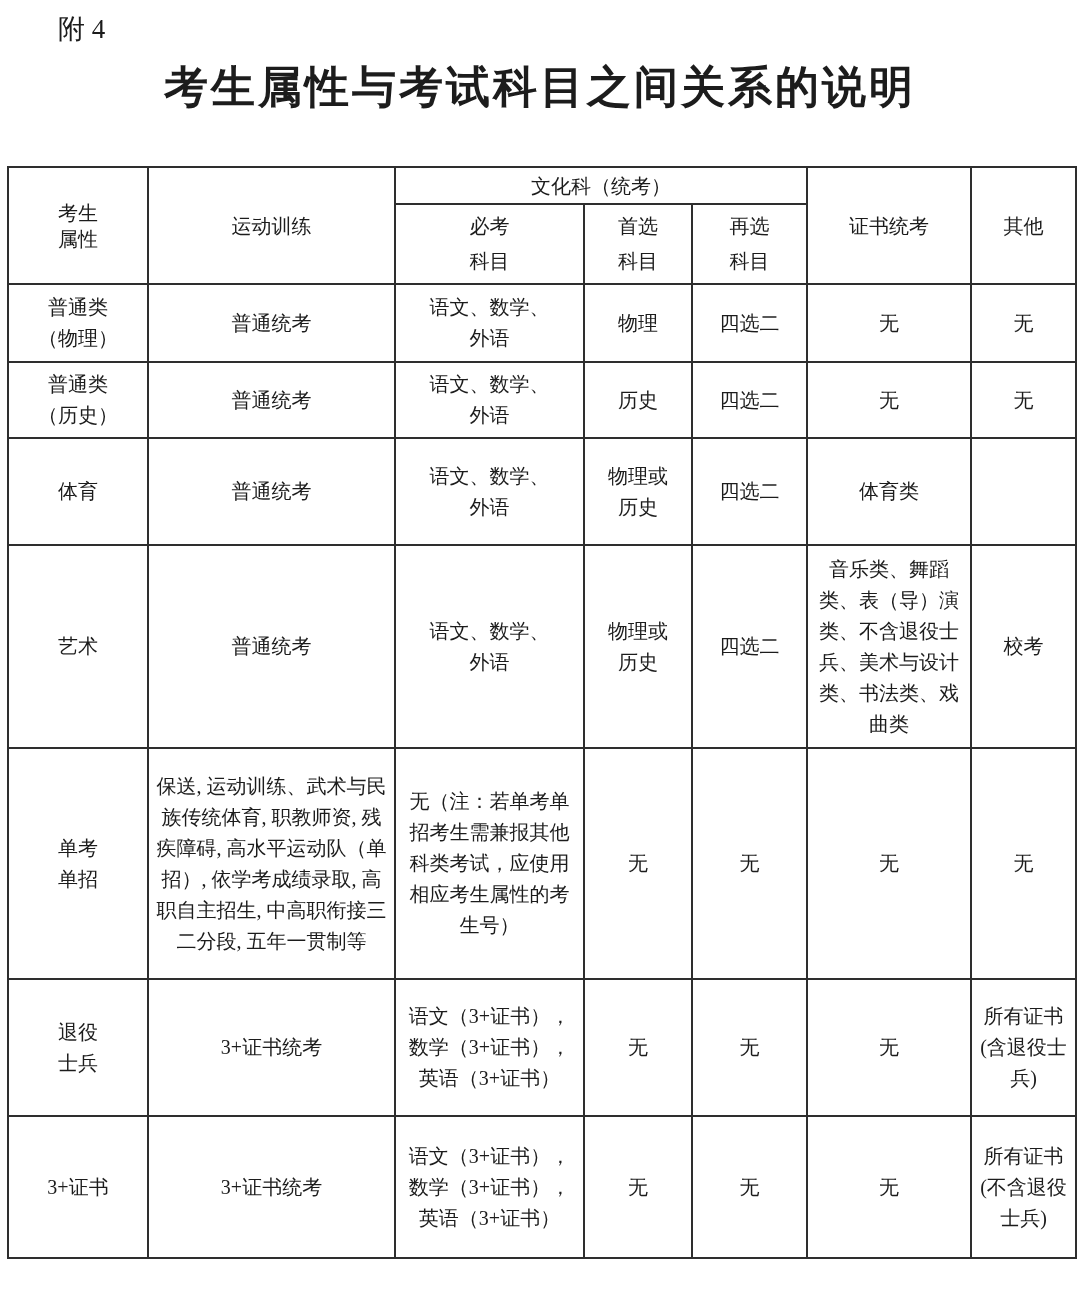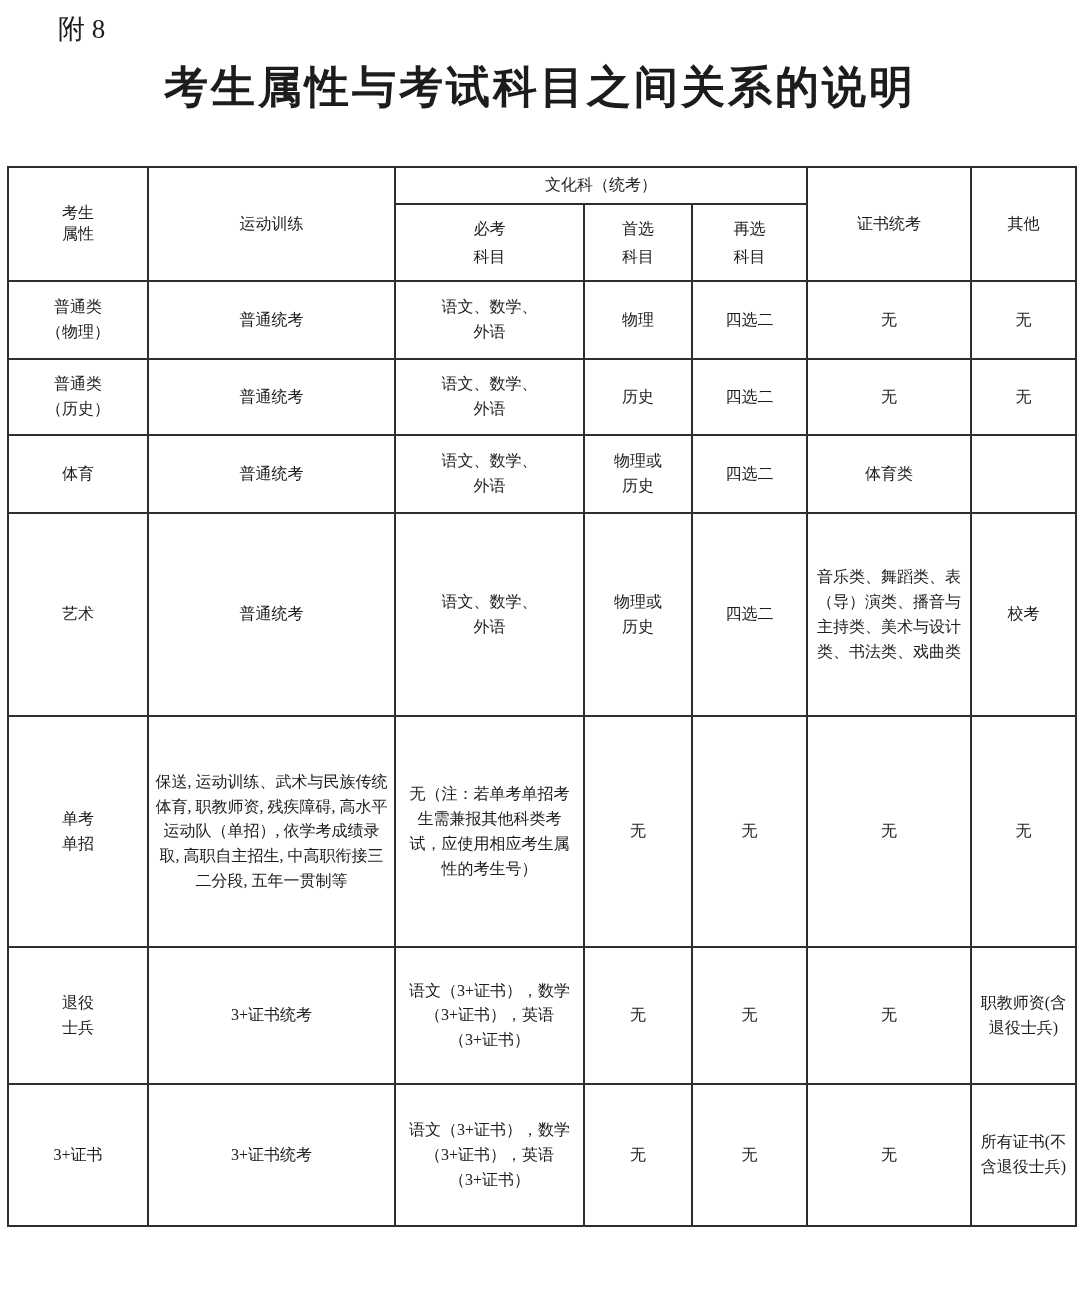--- a/index.html
+++ b/index.html
@@ -27,21 +27,21 @@
   }
 
   table.exam-table {
     border-collapse: collapse;
     table-layout: fixed;
     width: 1068px;
     margin: 50px 0 0 7px;
   }
   .exam-table th, .exam-table td {
     border: 2px solid #2e2e2e;
-    font-size: 16px;
+    font-size: 20px;
     font-weight: normal;
     text-align: center;
     vertical-align: middle;
     padding: 4px 6px;
     line-height: 1.55;
     white-space: pre-line;
     overflow: hidden;
   }
   .exam-table th { line-height: 1.75; }
 
@@ -52,40 +52,40 @@
   .col-first{ width: 108px; }
   .col-sec  { width: 115px; }
   .col-major{ width: 164px; }
   .col-other{ width: 105px; }
 
   
   tr.hrow-top { height: 37px; }
   tr.hrow-sub { height: 77px; }
   tr.r1 { height: 78px; }
   tr.r2 { height: 76px; }
-  tr.r3 { height: 78px; }
+  tr.r3 { height: 107px; }
   tr.r4 { height: 203px; }
   tr.r5 { height: 231px; }
   tr.r6 { height: 137px; }
   tr.r7 { height: 142px; }
 
   tr.hrow-top th { line-height: 1.3; }
 
   .cell-justify {
     text-align: justify;
     text-justify: inter-character;
     white-space: normal;
     line-height: 1.45;
     padding: 6px 9px;
   }
 </style>
 </head>
 <body>
 
-<div class="attachment-label">附 8</div>
+<div class="attachment-label">附 4</div>
 
 <h1 class="page-title">考生属性与考试科目之间关系的说明</h1>
 
 <table class="exam-table">
   <colgroup>
     <col class="col-attr">
       <col class="col-type">
       <col class="col-req">
       <col class="col-first">
       <col class="col-sec">
@@ -145,42 +145,42 @@
       <td></td>
     </tr>
     <tr class="r4">
       <td>艺术</td>
       <td>普通统考</td>
       <td>语文、数学、
 外语</td>
       <td>物理或
 历史</td>
       <td>四选二</td>
-      <td class="cell-justify">音乐类、舞蹈类、表（导）演类、播音与主持类、美术与设计类、书法类、戏曲类</td>
+      <td class="cell-justify">音乐类、舞蹈类、表（导）演类、不含退役士兵、美术与设计类、书法类、戏曲类</td>
       <td>校考</td>
     </tr>
     <tr class="r5">
       <td>单考
 单招</td>
       <td class="cell-justify">保送, 运动训练、武术与民族传统体育, 职教师资, 残疾障碍, 高水平运动队（单招）, 依学考成绩录取, 高职自主招生, 中高职衔接三二分段, 五年一贯制等</td>
       <td class="cell-justify">无（注：若单考单招考生需兼报其他科类考试，应使用相应考生属性的考生号）</td>
       <td>无</td>
       <td>无</td>
       <td>无</td>
       <td>无</td>
     </tr>
     <tr class="r6">
       <td>退役
 士兵</td>
       <td>3+证书统考</td>
       <td class="cell-justify">语文（3+证书），数学（3+证书），英语（3+证书）</td>
       <td>无</td>
       <td>无</td>
       <td>无</td>
-      <td class="cell-justify">职教师资(含退役士兵)</td>
+      <td class="cell-justify">所有证书(含退役士兵)</td>
     </tr>
     <tr class="r7">
       <td>3+证书</td>
       <td>3+证书统考</td>
       <td class="cell-justify">语文（3+证书），数学（3+证书），英语（3+证书）</td>
       <td>无</td>
       <td>无</td>
       <td>无</td>
       <td class="cell-justify">所有证书(不含退役士兵)</td>
     </tr>

